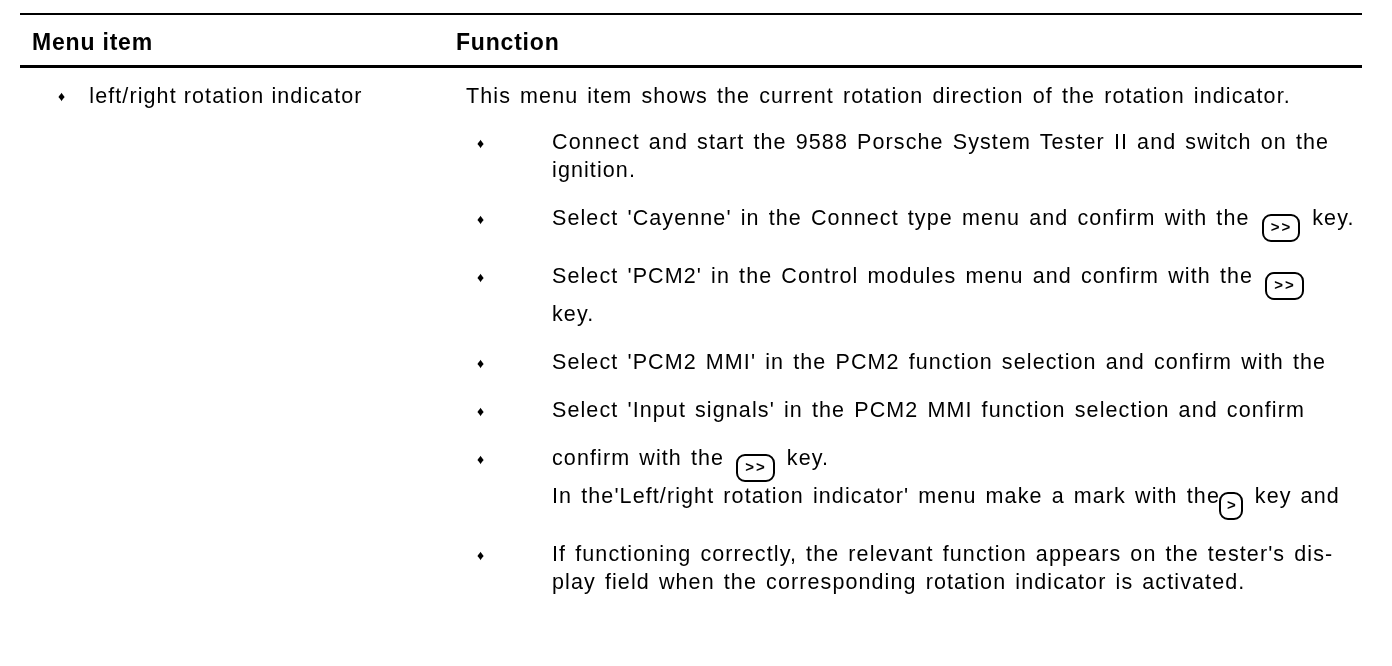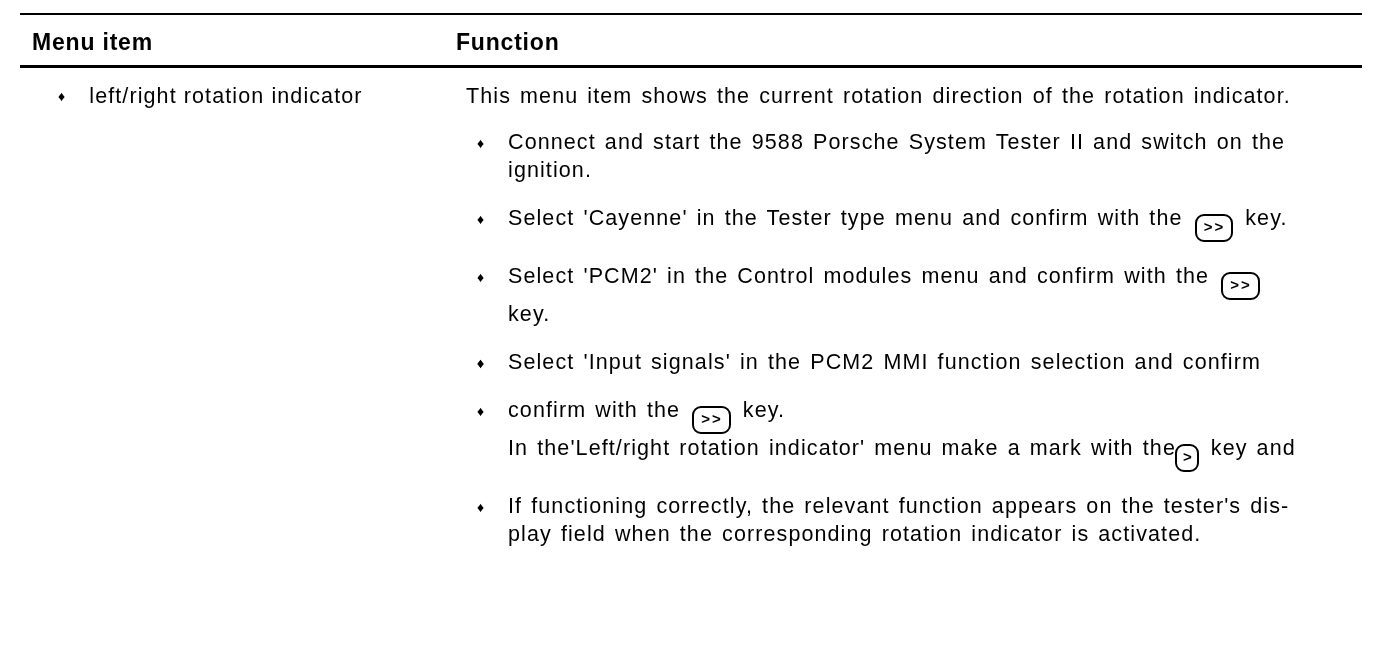--- a/index.html
+++ b/index.html
@@ -64,21 +64,21 @@
   .step {
     position: relative;
     padding-left: 42px;
     margin-bottom: 20px;
   }
   .step .bullet {
     position: absolute;
     left: 11px;
     top: 1px;
   }
-  .line { white-space: nowrap; }
+  .line { white-space: nowrap; margin-left: 44px; }
 
   .key {
     display: inline-block;
     box-sizing: border-box;
     height: 28px;
     line-height: 22px;
     border: 2.5px solid #000;
     border-radius: 9px;
     padding: 0 6px 0 7px;
     font-size: 15px;
@@ -117,31 +117,32 @@
     <div class="steps">
 
       <div class="step">
         <span class="bullet">♦</span>
         <div class="line"><span>Connect and start the 9588 Porsche System Tester II and switch on the</span></div>
         <div class="line"><span>ignition.</span></div>
       </div>
 
       <div class="step">
         <span class="bullet">♦</span>
-        <div class="line"><span>Select 'Cayenne' in the Tester type menu and confirm with the</span> <span class="key">&gt;&gt;</span> <span>key.</span></div>
+        <div class="line"><span>Select 'Cayenne' in the Connect type menu and confirm with the</span> <span class="key">&gt;&gt;</span> <span>key.</span></div>
       </div>
 
       <div class="step">
         <span class="bullet">♦</span>
         <div class="line"><span>Select 'PCM2' in the Control modules menu and confirm with the</span> <span class="key key--flushright">&gt;&gt;</span></div>
         <div class="line"><span>key.</span></div>
       </div>
 
       <div class="step">
         <span class="bullet">♦</span>
+        <div class="line"><span>Select 'PCM2 MMI' in the PCM2 function selection and confirm with the</span></div>
       </div>
 
       <div class="step">
         <span class="bullet">♦</span>
         <div class="line"><span>Select 'Input signals' in the PCM2 MMI function selection and confirm</span></div>
       </div>
 
       <div class="step">
         <span class="bullet">♦</span>
         <div class="line"><span>confirm with the</span> <span class="key">&gt;&gt;</span> <span>key.</span></div>

